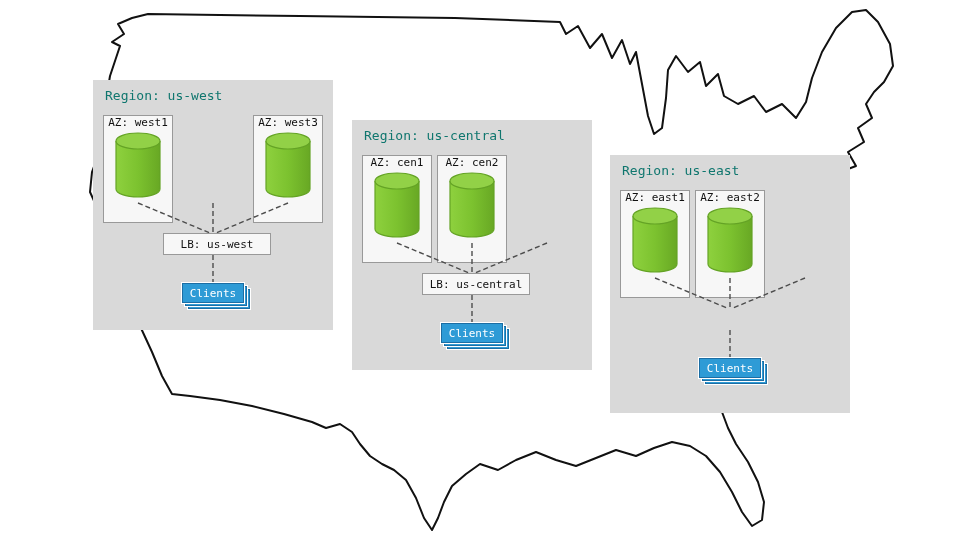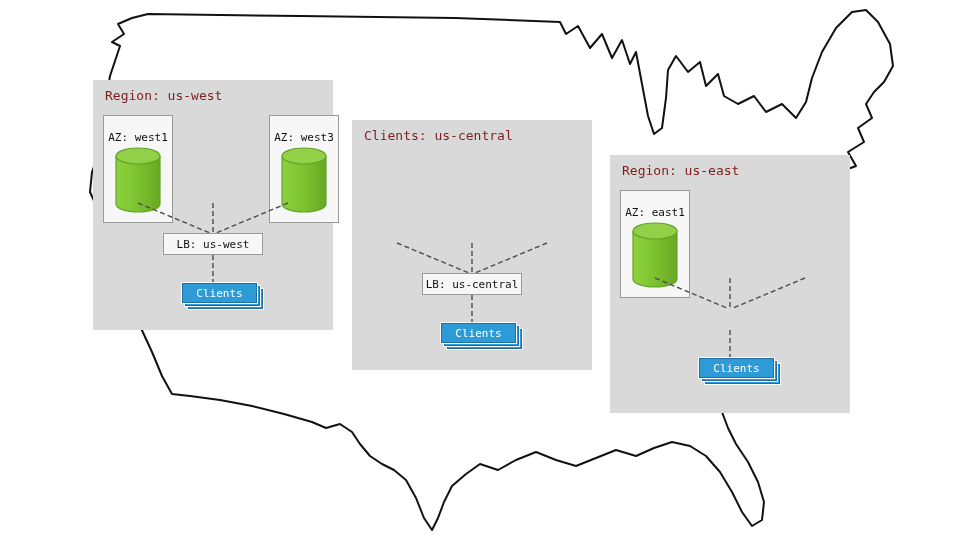--- a/index.html
+++ b/index.html
@@ -13,46 +13,46 @@
   .region{
     position:absolute;width:240px;height:250px;
     background:#d9d9d9;z-index:1;
   }
   .region-west{left:93px;top:80px}
   .region-central{left:352px;top:120px}
   .region-east{left:610px;top:155px;height:258px}
 
   .region-title{
     position:absolute;left:12px;top:8px;
-    font-size:13px;color:#7f1d1d;white-space:nowrap;
+    font-size:13px;color:#0f766e;white-space:nowrap;
   }
 
   .az{
     position:absolute;top:35px;width:70px;height:108px;
     background:#f7f7f7;border:1px solid #999;box-sizing:border-box;
     text-align:center;z-index:1;
   }
-  .az1{left:10px}.az2{left:85px}.az3{left:176px}
-  .az-label{font-size:11px;color:#111;margin-top:15px;white-space:nowrap}
+  .az1{left:10px}.az2{left:85px}.az3{left:160px}
+  .az-label{font-size:11px;color:#111;margin-top:0;white-space:nowrap}
   .cylinder{margin-top:3px}
 
   .connectors{
     position:absolute;left:0;top:0;z-index:2;pointer-events:none;
   }
 
   .lb{
-    position:absolute;left:70px;top:153px;width:100px;height:22px;
+    position:absolute;left:70px;top:153px;width:108px;height:22px;
     background:#f7f7f7;border:1px solid #999;box-sizing:border-box;
     display:flex;align-items:center;justify-content:center;
     font-size:11px;color:#111;z-index:3;white-space:nowrap;
   }
 
   .clients{position:absolute;left:89px;top:203px;width:62px;height:20px;z-index:3}
   .clients .layer{
-    position:absolute;width:75px;height:20px;
+    position:absolute;width:62px;height:20px;
     background:#2e9bd6;border:1px solid #1c6ea4;box-sizing:border-box;
     box-shadow:0 0 0 1px #fff;
   }
   .clients .l-back{left:6px;top:6px}
   .clients .l-mid{left:3px;top:3px}
   .clients .l-front{
     left:0;top:0;display:flex;align-items:center;justify-content:center;
     color:#fff;font-size:11px;
   }
 </style>
@@ -125,22 +125,36 @@
   <div class="lb">LB: us-west</div>
 
   <div class="clients">
     <div class="layer l-back"></div>
     <div class="layer l-mid"></div>
     <div class="layer l-front">Clients</div>
   </div>
 </div>
 
 <div class="region region-central">
-  <div class="region-title">Clients: us-central</div>
-
+  <div class="region-title">Region: us-central</div>
+
+  <div class="az az1">
+    <div class="az-label">AZ: cen1</div>
+    <svg class="cylinder" width="46" height="66" viewBox="0 0 46 66">
+      <path d="M1 9 V57 A22 8 0 0 0 45 57 V9" fill="url(#cylBody)" stroke="#64a325" stroke-width="1.2"></path>
+      <ellipse cx="23" cy="9" rx="22" ry="8" fill="#92d147" stroke="#64a325" stroke-width="1.2"></ellipse>
+    </svg>
+  </div>
+  <div class="az az2">
+    <div class="az-label">AZ: cen2</div>
+    <svg class="cylinder" width="46" height="66" viewBox="0 0 46 66">
+      <path d="M1 9 V57 A22 8 0 0 0 45 57 V9" fill="url(#cylBody)" stroke="#64a325" stroke-width="1.2"></path>
+      <ellipse cx="23" cy="9" rx="22" ry="8" fill="#92d147" stroke="#64a325" stroke-width="1.2"></ellipse>
+    </svg>
+  </div>
 
   <svg class="connectors" width="240" height="258" viewBox="0 0 240 258">
     <g stroke="#4d4d4d" stroke-width="1.4" stroke-dasharray="5 3" fill="none">
       <path d="M45 123 L117 153"></path>
       <path d="M120 123 L120 153"></path>
       <path d="M195 123 L123 153"></path>
       <path d="M120 175 L120 202"></path>
     </g>
   </svg>
 
@@ -156,20 +170,27 @@
 <div class="region region-east">
   <div class="region-title">Region: us-east</div>
 
   <div class="az az1">
     <div class="az-label">AZ: east1</div>
     <svg class="cylinder" width="46" height="66" viewBox="0 0 46 66">
       <path d="M1 9 V57 A22 8 0 0 0 45 57 V9" fill="url(#cylBody)" stroke="#64a325" stroke-width="1.2"></path>
       <ellipse cx="23" cy="9" rx="22" ry="8" fill="#92d147" stroke="#64a325" stroke-width="1.2"></ellipse>
     </svg>
   </div>
+  <div class="az az2">
+    <div class="az-label">AZ: east2</div>
+    <svg class="cylinder" width="46" height="66" viewBox="0 0 46 66">
+      <path d="M1 9 V57 A22 8 0 0 0 45 57 V9" fill="url(#cylBody)" stroke="#64a325" stroke-width="1.2"></path>
+      <ellipse cx="23" cy="9" rx="22" ry="8" fill="#92d147" stroke="#64a325" stroke-width="1.2"></ellipse>
+    </svg>
+  </div>
 
   <svg class="connectors" width="240" height="258" viewBox="0 0 240 258">
     <g stroke="#4d4d4d" stroke-width="1.4" stroke-dasharray="5 3" fill="none">
       <path d="M45 123 L117 153"></path>
       <path d="M120 123 L120 153"></path>
       <path d="M195 123 L123 153"></path>
       <path d="M120 175 L120 202"></path>
     </g>
   </svg>
 

